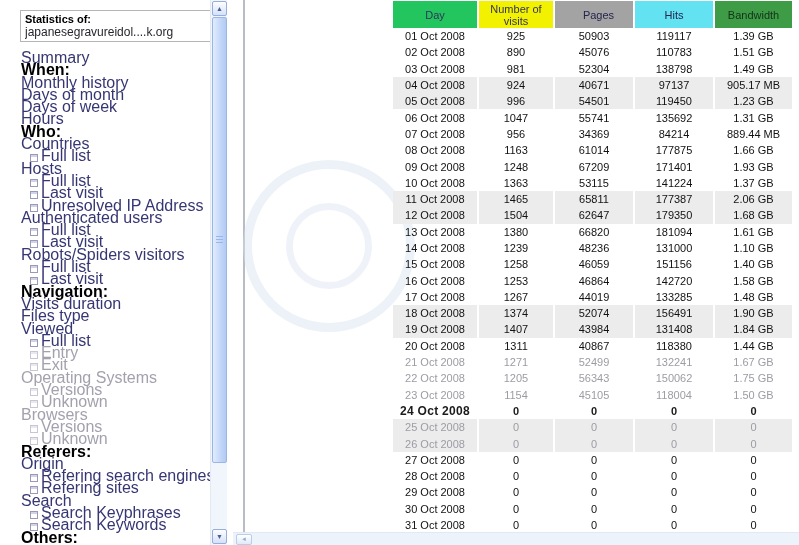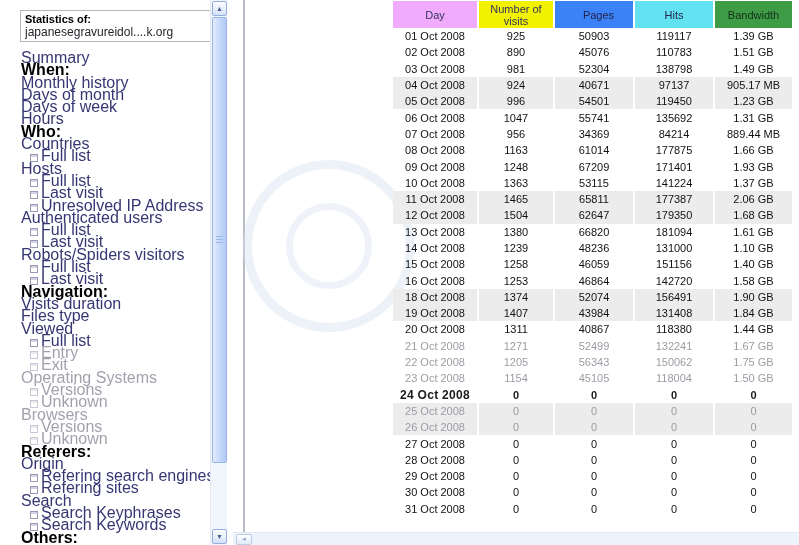--- a/index.html
+++ b/index.html
@@ -148,23 +148,23 @@
 <table class="days">
   <colgroup>
     <col class="c-day">
       <col class="c-visits">
       <col class="c-pages">
       <col class="c-hits">
       <col class="c-bw">
   </colgroup>
   <thead>
     <tr>
-        <th style="background: #f0abfc; color: rgb(52, 52, 92);">Day</th>
+        <th style="background: #22c55e; color: rgb(52, 52, 92);">Day</th>
         <th style="background: rgb(241, 241, 0); color: rgb(52, 52, 92);">Number of visits</th>
-        <th style="background: #3b82f6; color: rgb(36, 36, 78); padding-left: 12px;">Pages</th>
+        <th style="background: #a3a3a3; color: rgb(36, 36, 78); padding-left: 12px;">Pages</th>
         <th style="background: rgb(99, 227, 242); color: rgb(36, 36, 78);">Hits</th>
         <th style="background: rgb(63, 156, 70); color: rgb(19, 48, 26);">Bandwidth</th>
       </tr>
   </thead>
   <tbody>
       <tr class="">
         <td>01 Oct 2008</td>
         <td>925</td>
         <td>50903</td>
         <td>119117</td>
@@ -267,20 +267,27 @@
         <td>46059</td>
         <td>151156</td>
         <td>1.40 GB</td>
       </tr>
       <tr class="">
         <td>16 Oct 2008</td>
         <td>1253</td>
         <td>46864</td>
         <td>142720</td>
         <td>1.58 GB</td>
+      </tr>
+      <tr class="">
+        <td>17 Oct 2008</td>
+        <td>1267</td>
+        <td>44019</td>
+        <td>133285</td>
+        <td>1.48 GB</td>
       </tr>
       <tr class="weekend ">
         <td>18 Oct 2008</td>
         <td>1374</td>
         <td>52074</td>
         <td>156491</td>
         <td>1.90 GB</td>
       </tr>
       <tr class="weekend ">
         <td>19 Oct 2008</td>

